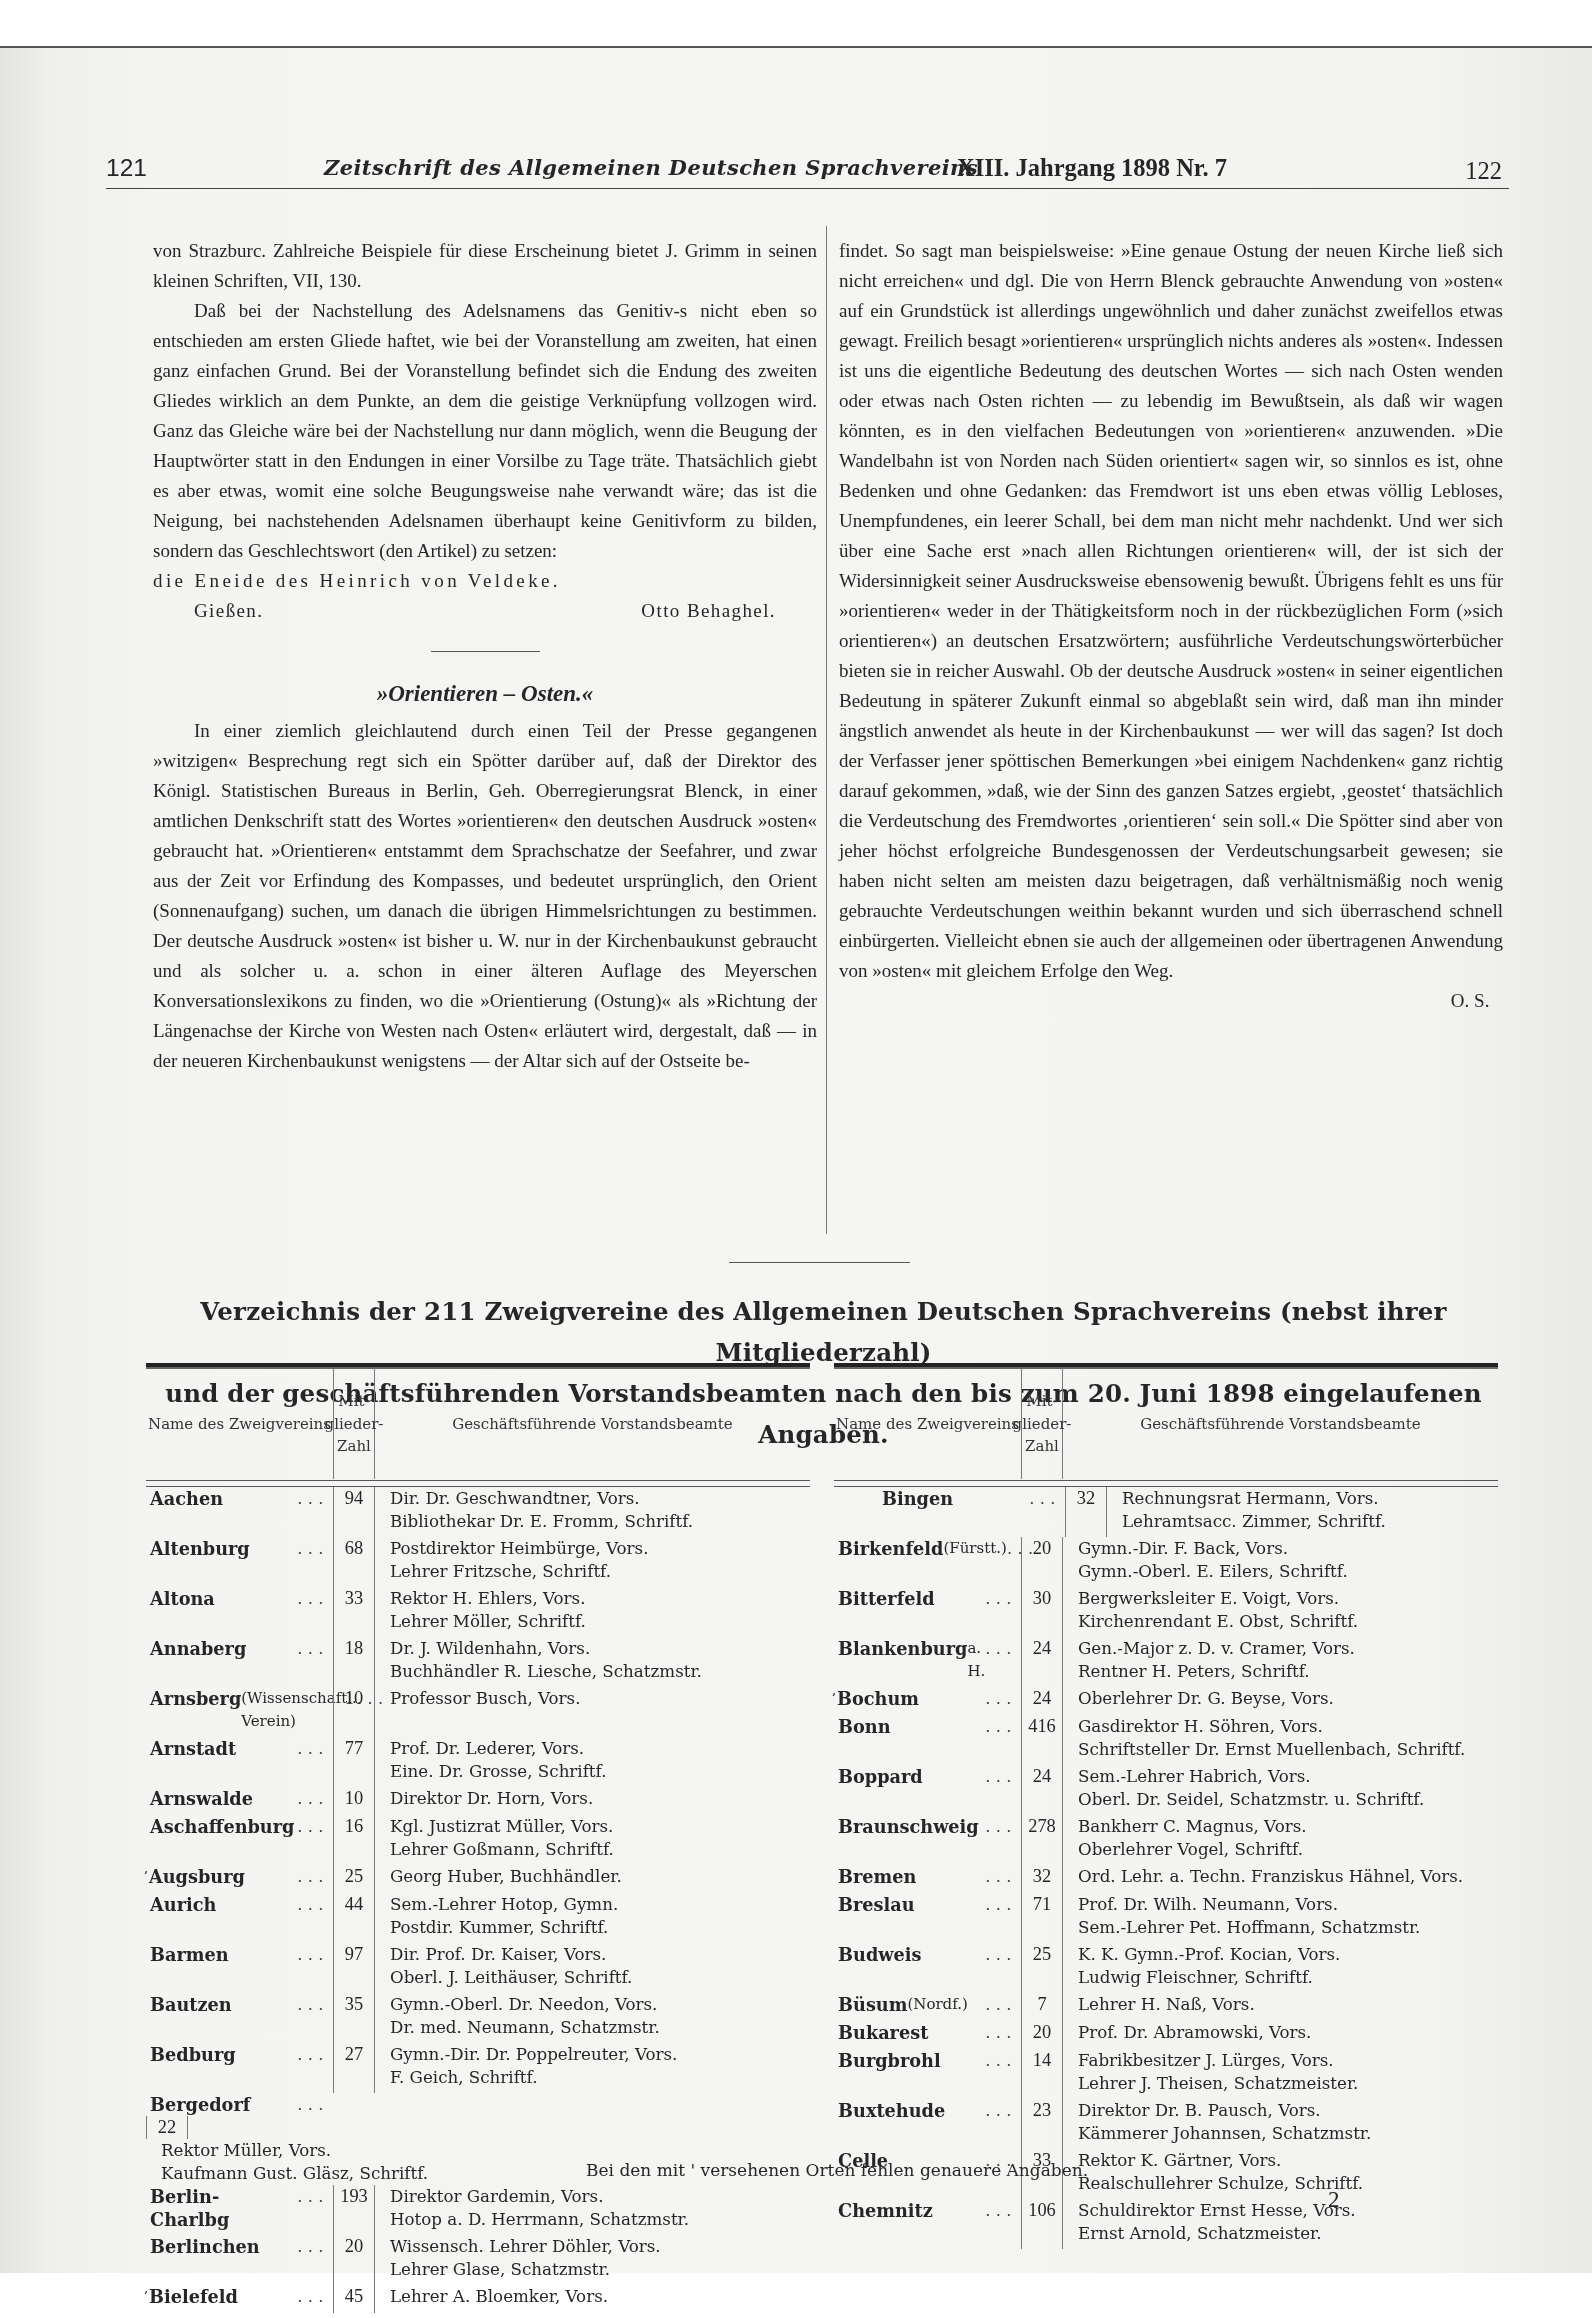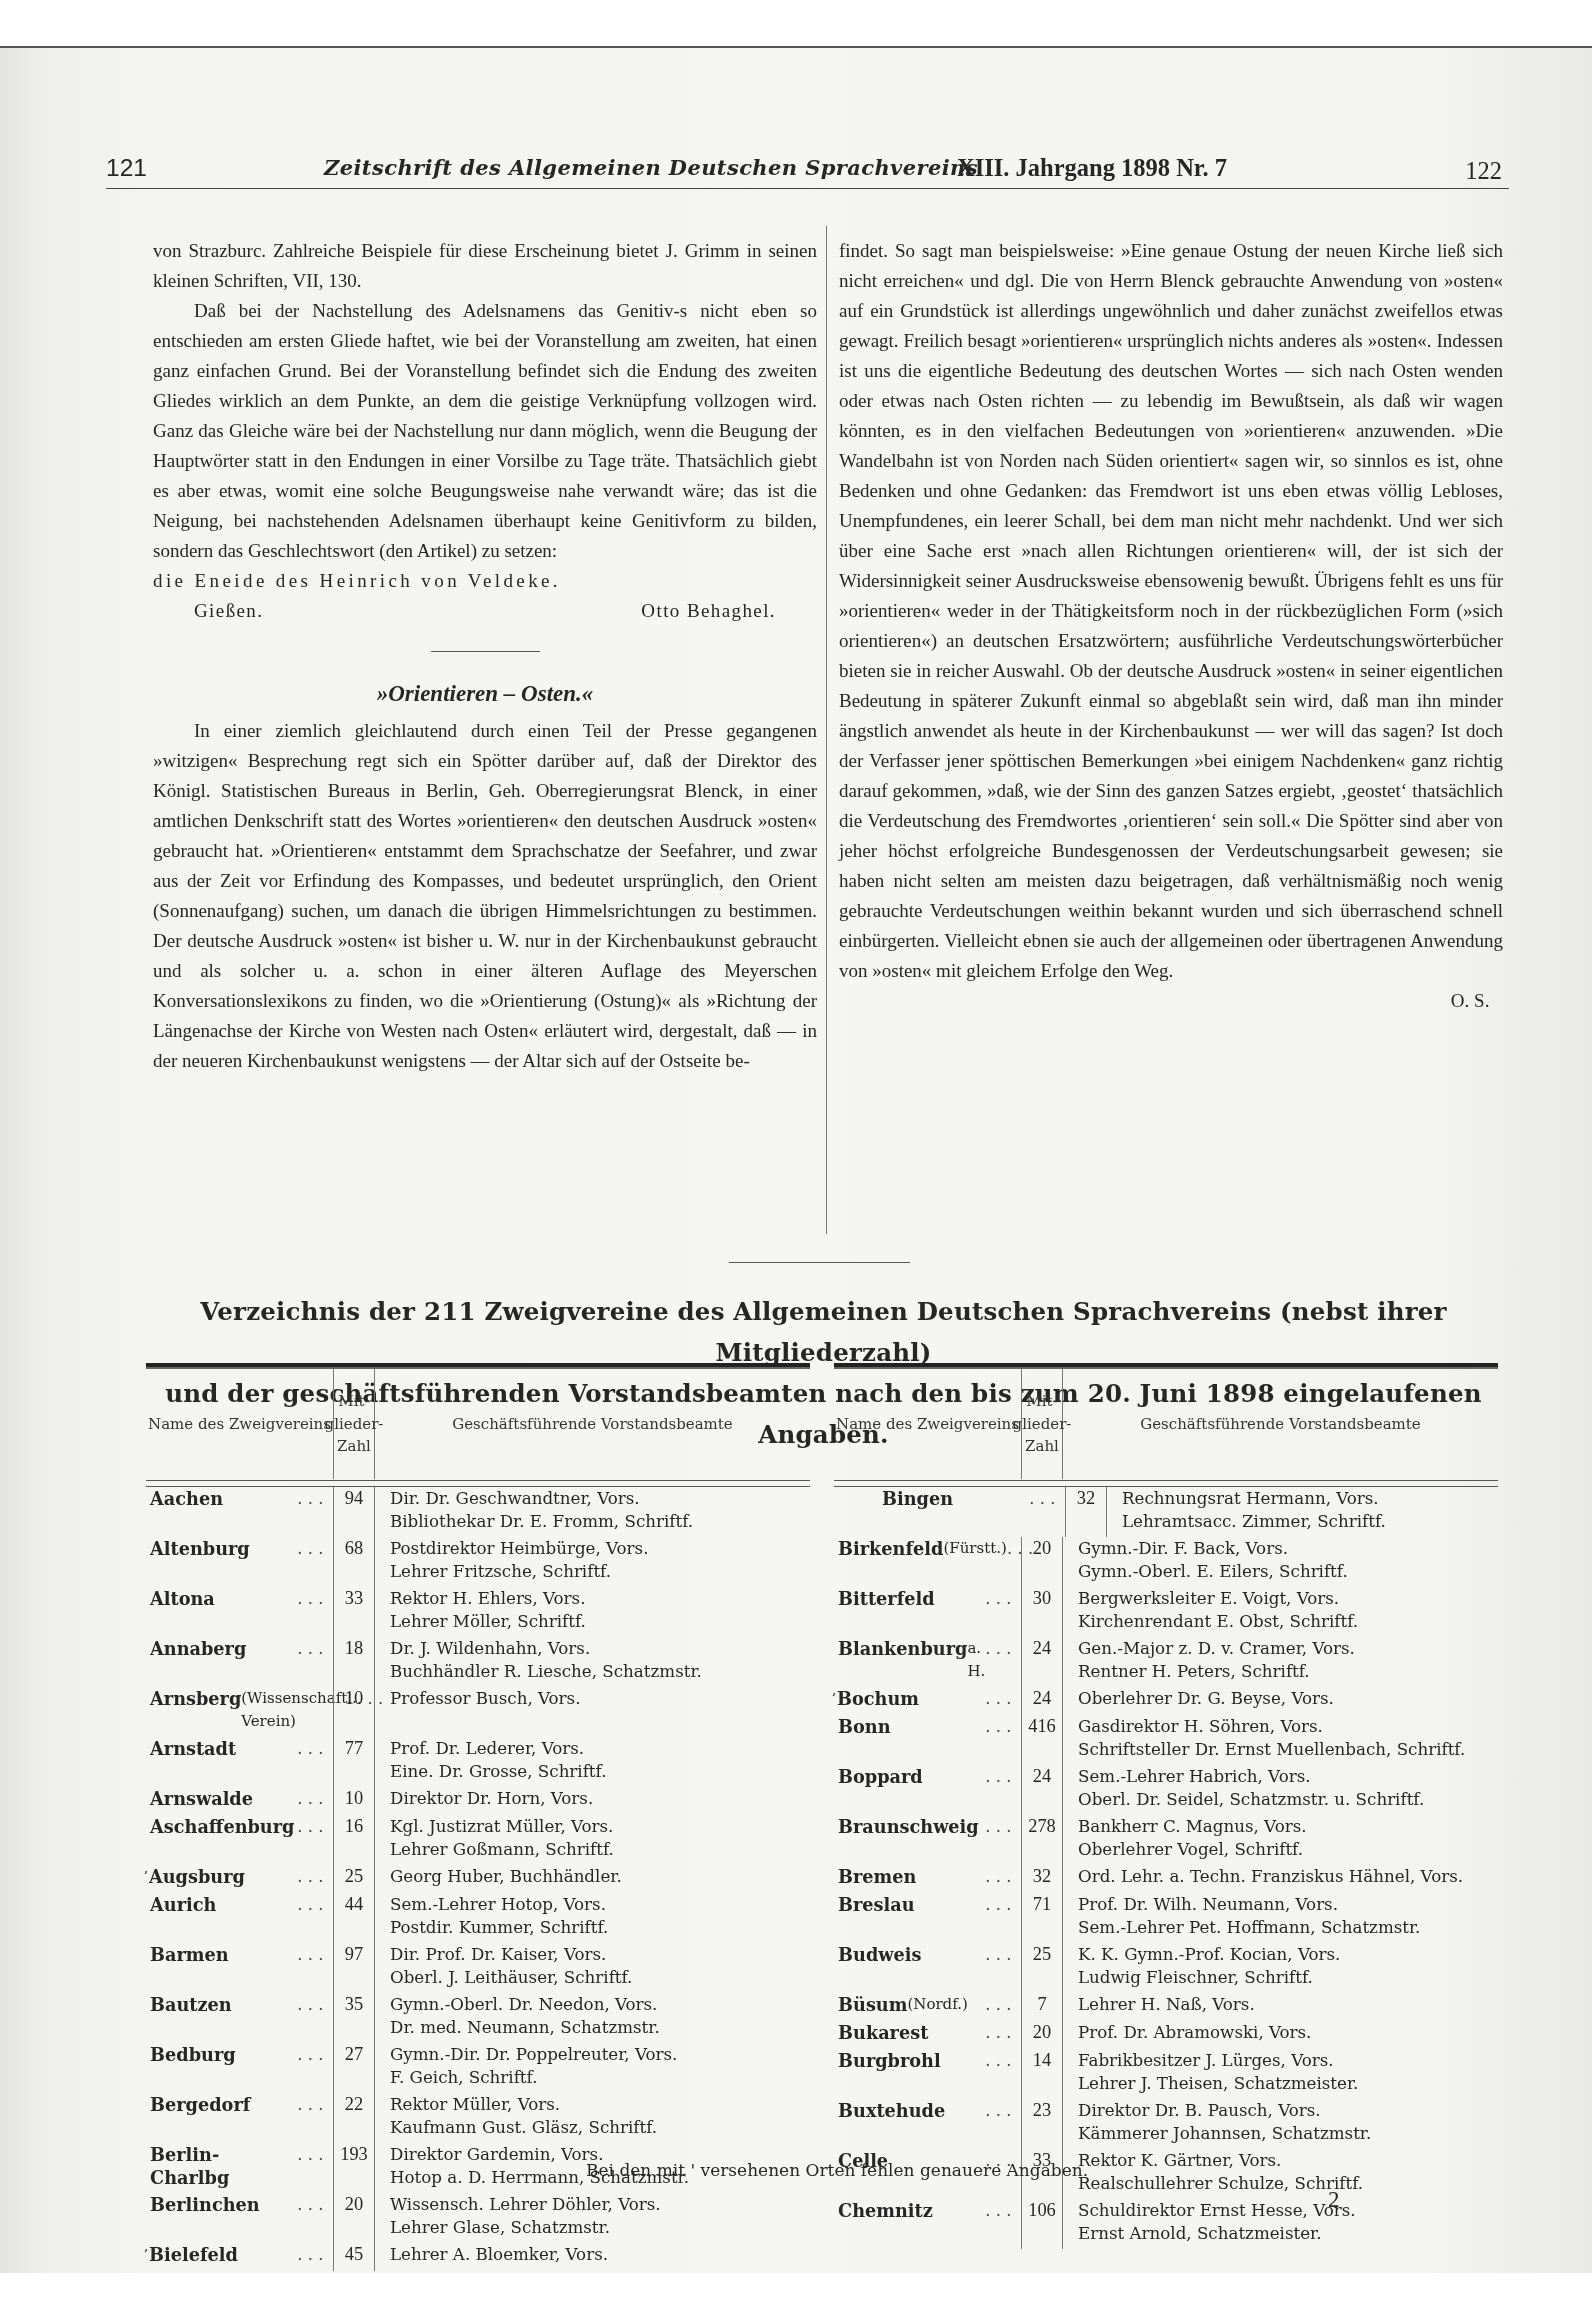--- a/index.html
+++ b/index.html
@@ -193,21 +193,21 @@
             <div>Georg Huber, Buchhändler.</div>
           </div>
         </div>
         <div class="row" style="min-height: 50px;">
           <div class="c1">
             <span class="name">Aurich</span>
             <span class="dots">...</span>
           </div>
           <div class="c2">44</div>
           <div class="c3">
-            <div>Sem.-Lehrer Hotop, Vors.</div>
+            <div>Sem.-Lehrer Hotop, Gymn.</div>
             <div>Postdir. Kummer, Schriftf.</div>
           </div>
         </div>
         <div class="row" style="min-height: 50px;">
           <div class="c1">
             <span class="name">Barmen</span>
             <span class="dots">...</span>
           </div>
           <div class="c2">97</div>
           <div class="c3">
@@ -230,21 +230,21 @@
           <div class="c1">
             <span class="name">Bedburg</span>
             <span class="dots">...</span>
           </div>
           <div class="c2">27</div>
           <div class="c3">
             <div>Gymn.-Dir. Dr. Poppelreuter, Vors.</div>
             <div>F. Geich, Schriftf.</div>
           </div>
         </div>
-        <div class="row" style="min-height: 50px;">
+        <div class="row" style="min-height: 50px; flex-direction: column;">
           <div class="c1">
             <span class="name">Bergedorf</span>
             <span class="dots">...</span>
           </div>
           <div class="c2">22</div>
           <div class="c3">
             <div>Rektor Müller, Vors.</div>
             <div>Kaufmann Gust. Gläsz, Schriftf.</div>
           </div>
         </div>

